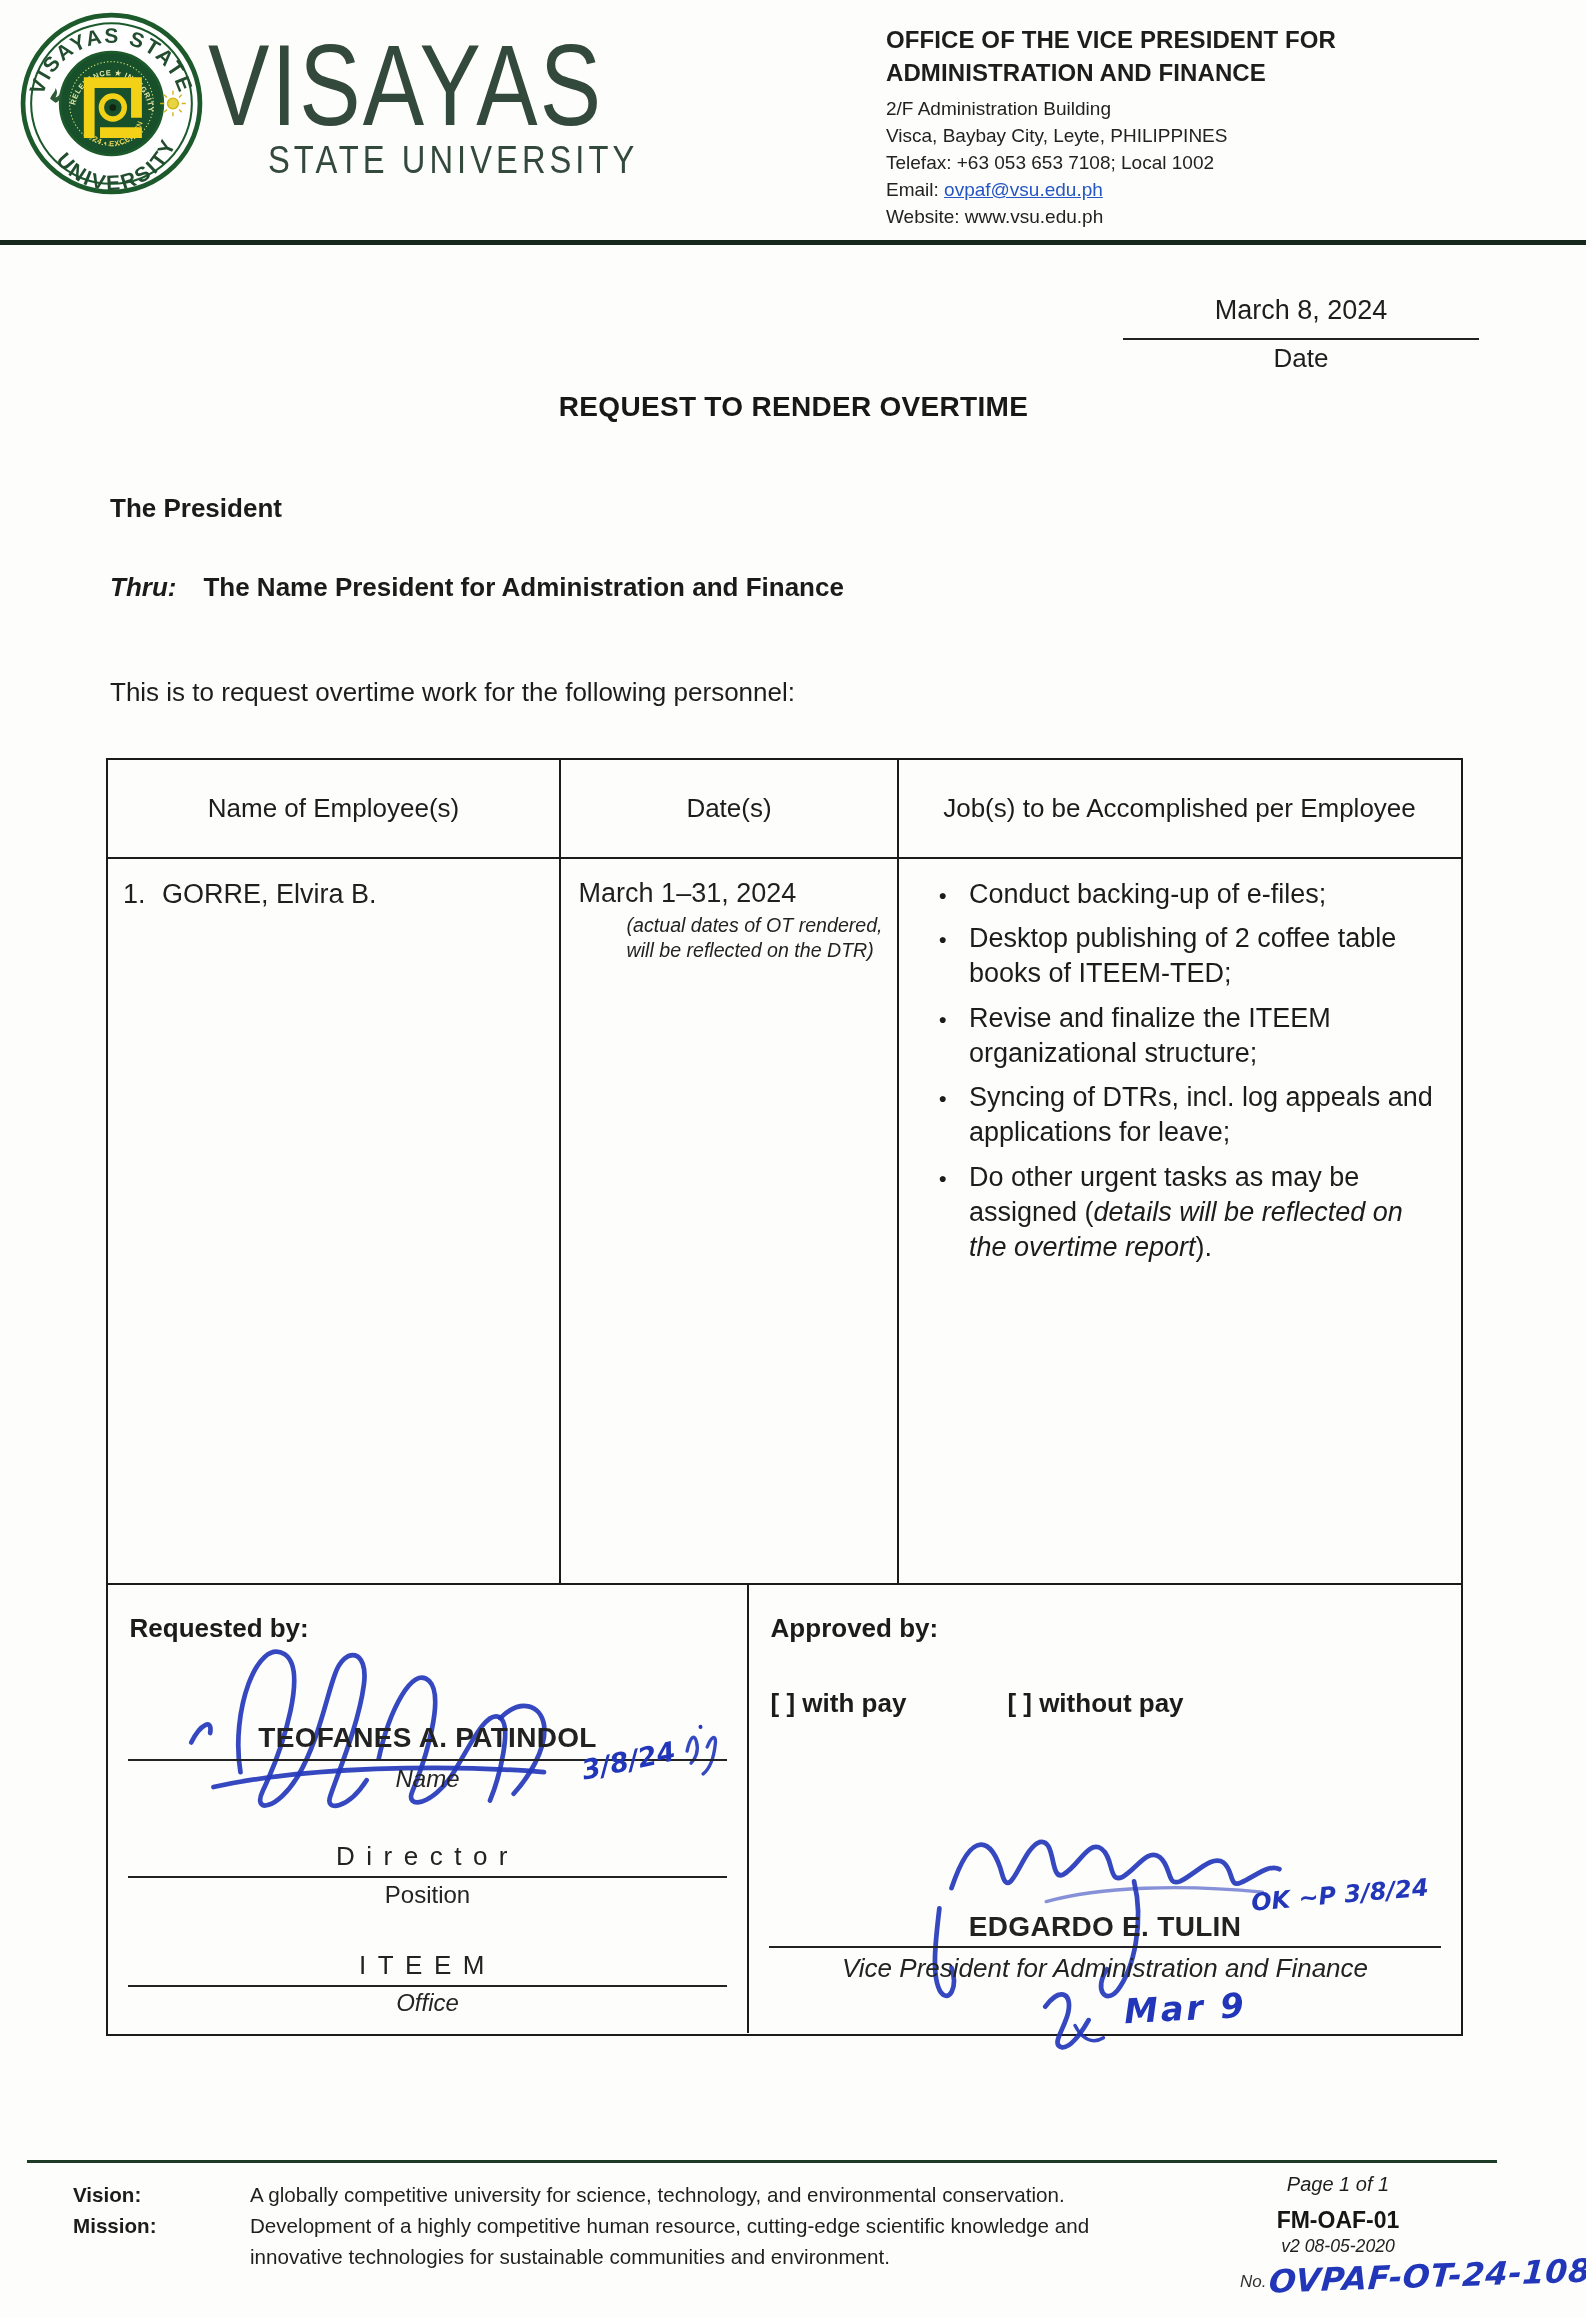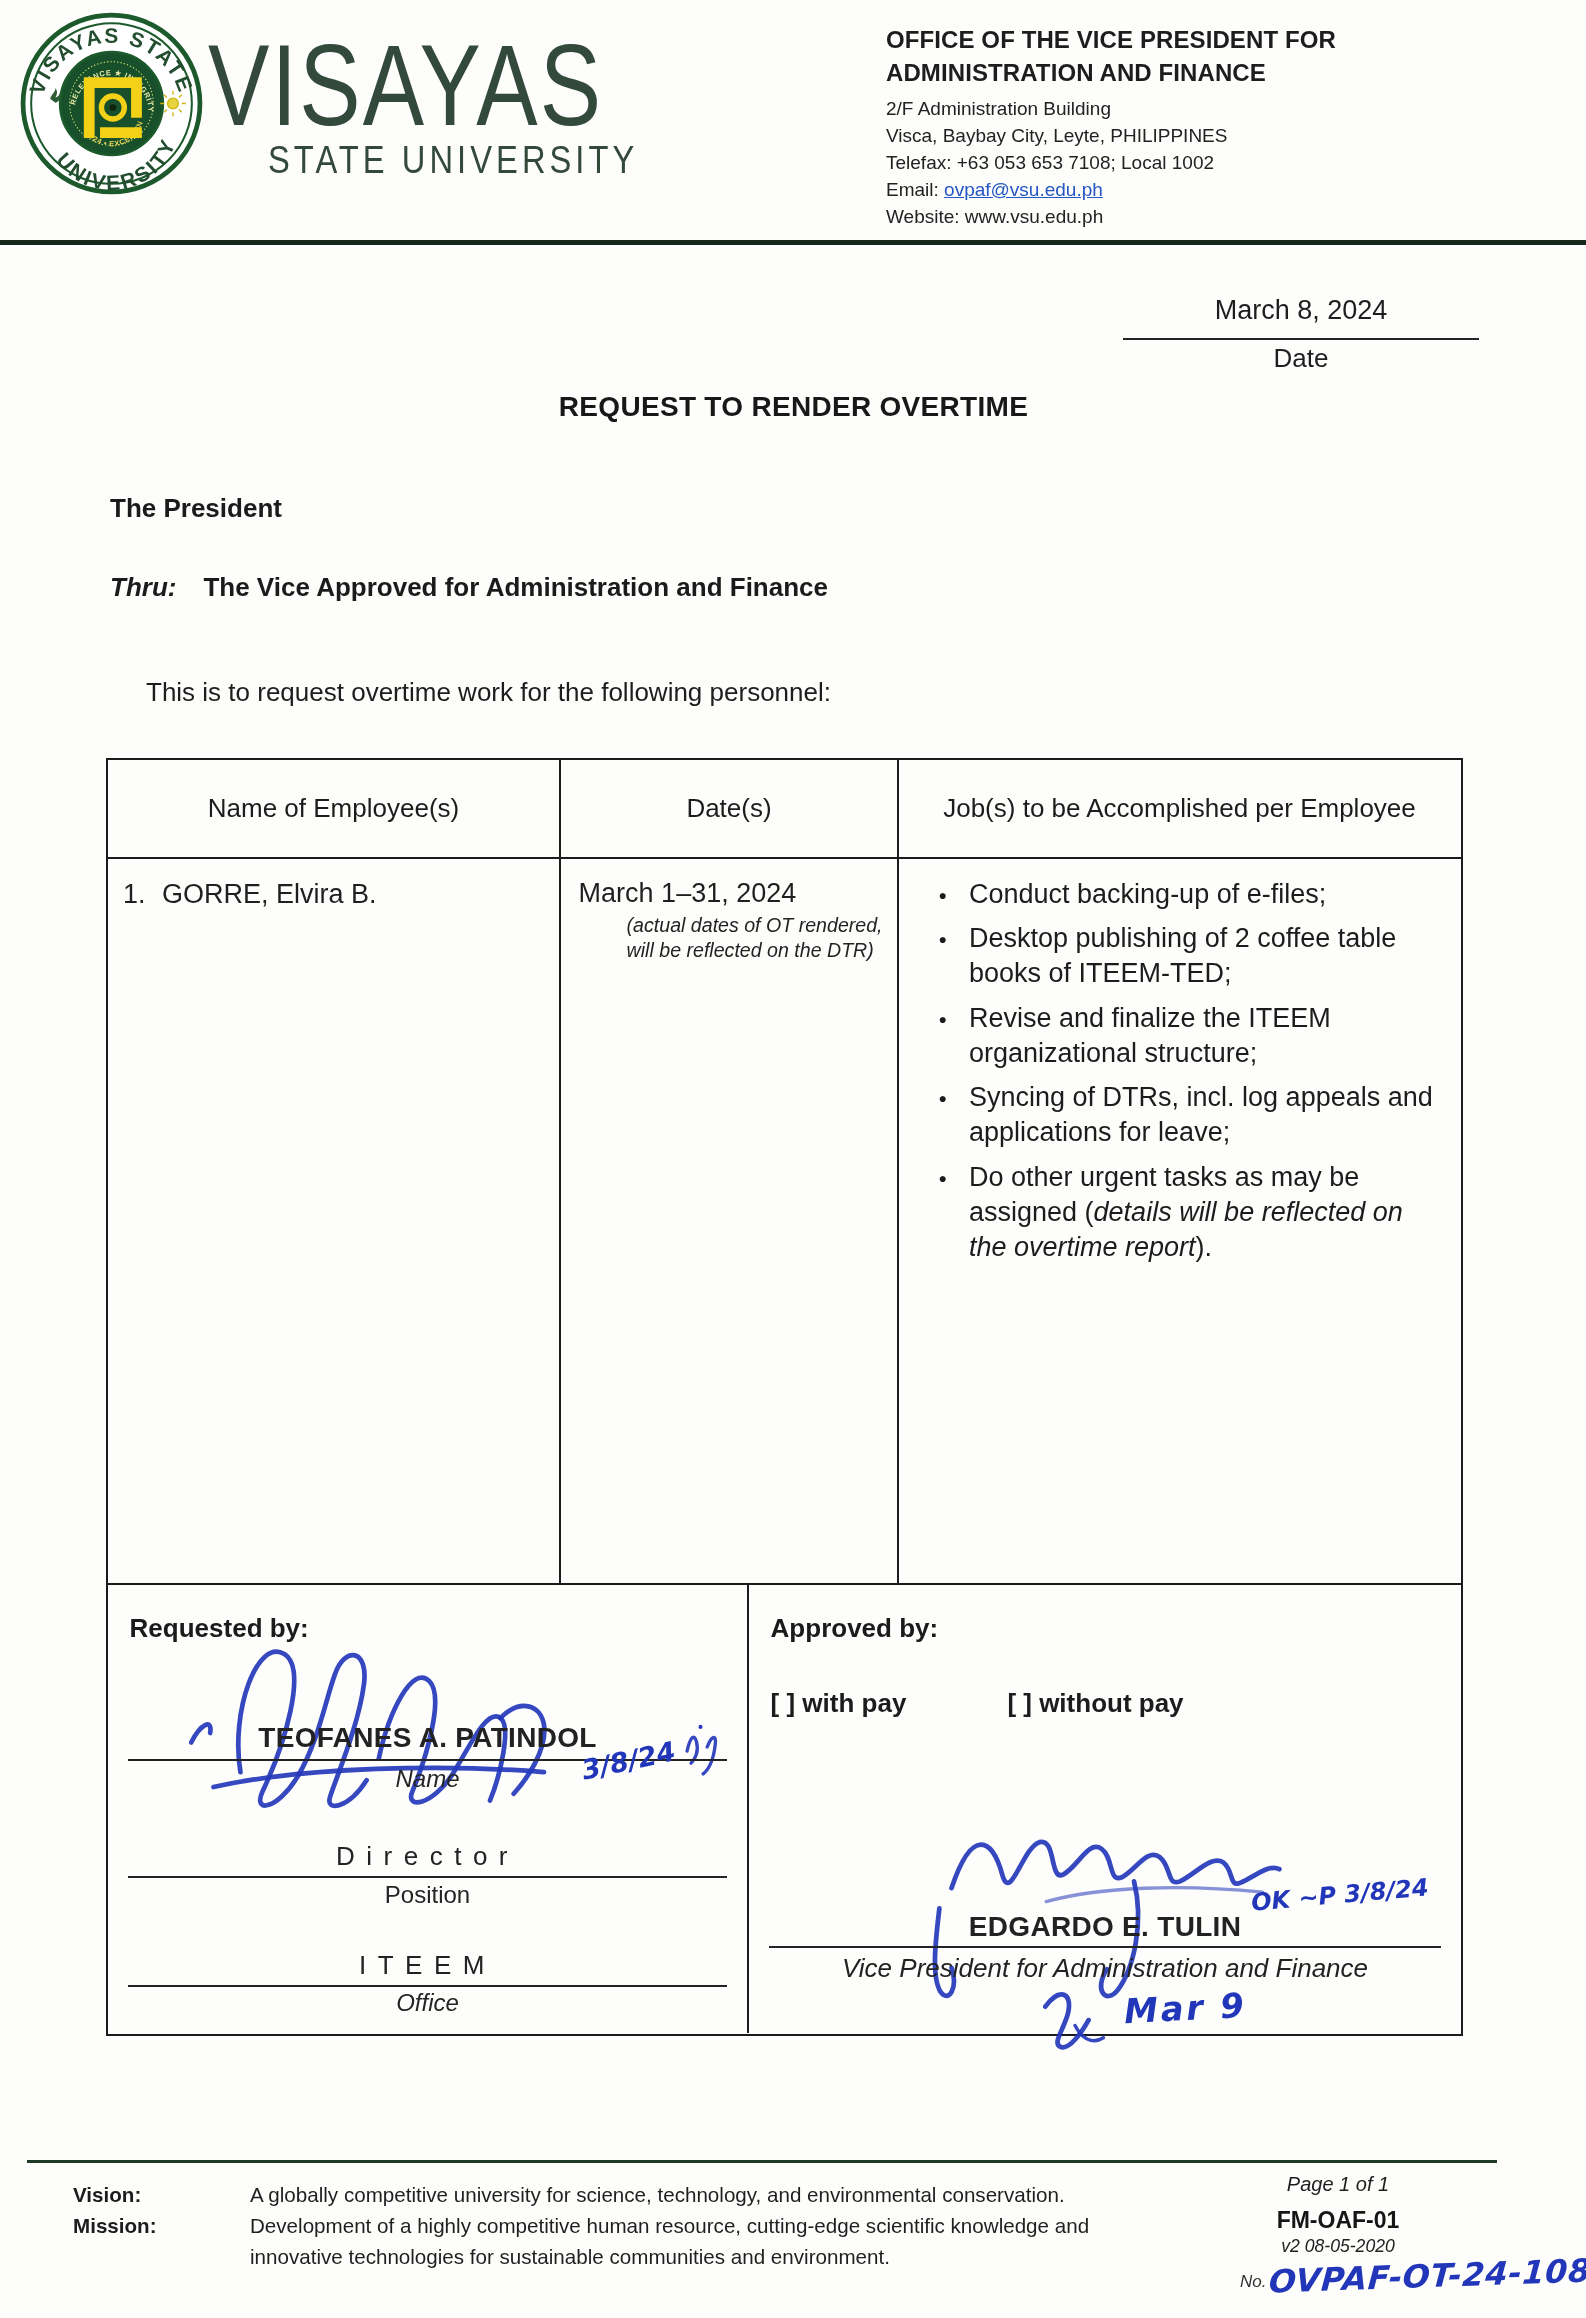--- a/index.html
+++ b/index.html
@@ -20,21 +20,21 @@
     font-size:38px;font-weight:400;color:#33493c;line-height:1;
     transform:scaleX(0.86);transform-origin:left top;letter-spacing:4.7px;white-space:nowrap;
   }
   .office-title{font-size:24px;font-weight:700;line-height:33px;color:#1d1d1d;letter-spacing:0.1px;}
   .office-addr{margin-top:6px;font-size:19px;line-height:27px;color:#222;}
   .linkish{color:#2456c4;text-decoration:underline;}
   
   .date-text{font-size:27px;color:#1e1e1e;text-align:center;}
   .doc-title{font-size:28px;font-weight:700;text-align:center;letter-spacing:0.3px;color:#181818;}
   .bold-line{font-size:26px;font-weight:700;color:#1b1b1b;}
-  .intro-line{font-size:26px;color:#1d1d1d;margin-left:36px;}
+  .intro-line{font-size:26px;color:#1d1d1d;}
   
   .ot-table{
     position:absolute;left:106px;top:758px;width:1357px;height:1278px;
     border:2.7px solid #1b1b1b;box-sizing:border-box;background:transparent;
   }
   .t-row{display:flex;box-sizing:border-box;}
   .t-cell{box-sizing:border-box;}
   .hdr{height:99px;border-bottom:2.7px solid #1b1b1b;}
   .hdr .t-cell{
     display:flex;align-items:center;justify-content:center;text-align:center;
@@ -153,21 +153,21 @@
 <div class="abs date-text" style="left:1123px;top:295px;width:356px;">March 8, 2024</div>
 <div class="abs" style="left:1123px;top:338px;width:356px;height:2px;background:#232323;"></div>
 <div class="abs date-text" style="left:1123px;top:343px;width:356px;font-size:26px;">Date</div>
 
 <div class="abs doc-title" style="left:0;top:391px;width:1587px;">REQUEST TO RENDER OVERTIME</div>
 
 <div class="abs bold-line" style="left:110px;top:493px;">The President</div>
 
 <div class="abs" style="left:110px;top:572px;display:flex;gap:27px;">
   <span class="bold-line" style="font-style:italic;">Thru:</span>
-  <span class="bold-line">The Vice Approved for Administration and Finance</span>
+  <span class="bold-line">The Name President for Administration and Finance</span>
 </div>
 
 <div class="abs intro-line" style="left:110px;top:677px;">This is to request overtime work for the following personnel:</div>
 
 <div class="ot-table">
   <div class="t-row hdr">
     <div class="t-cell c1">
         <span>Name of Employee(s)</span>
       </div>
     <div class="t-cell c2">

